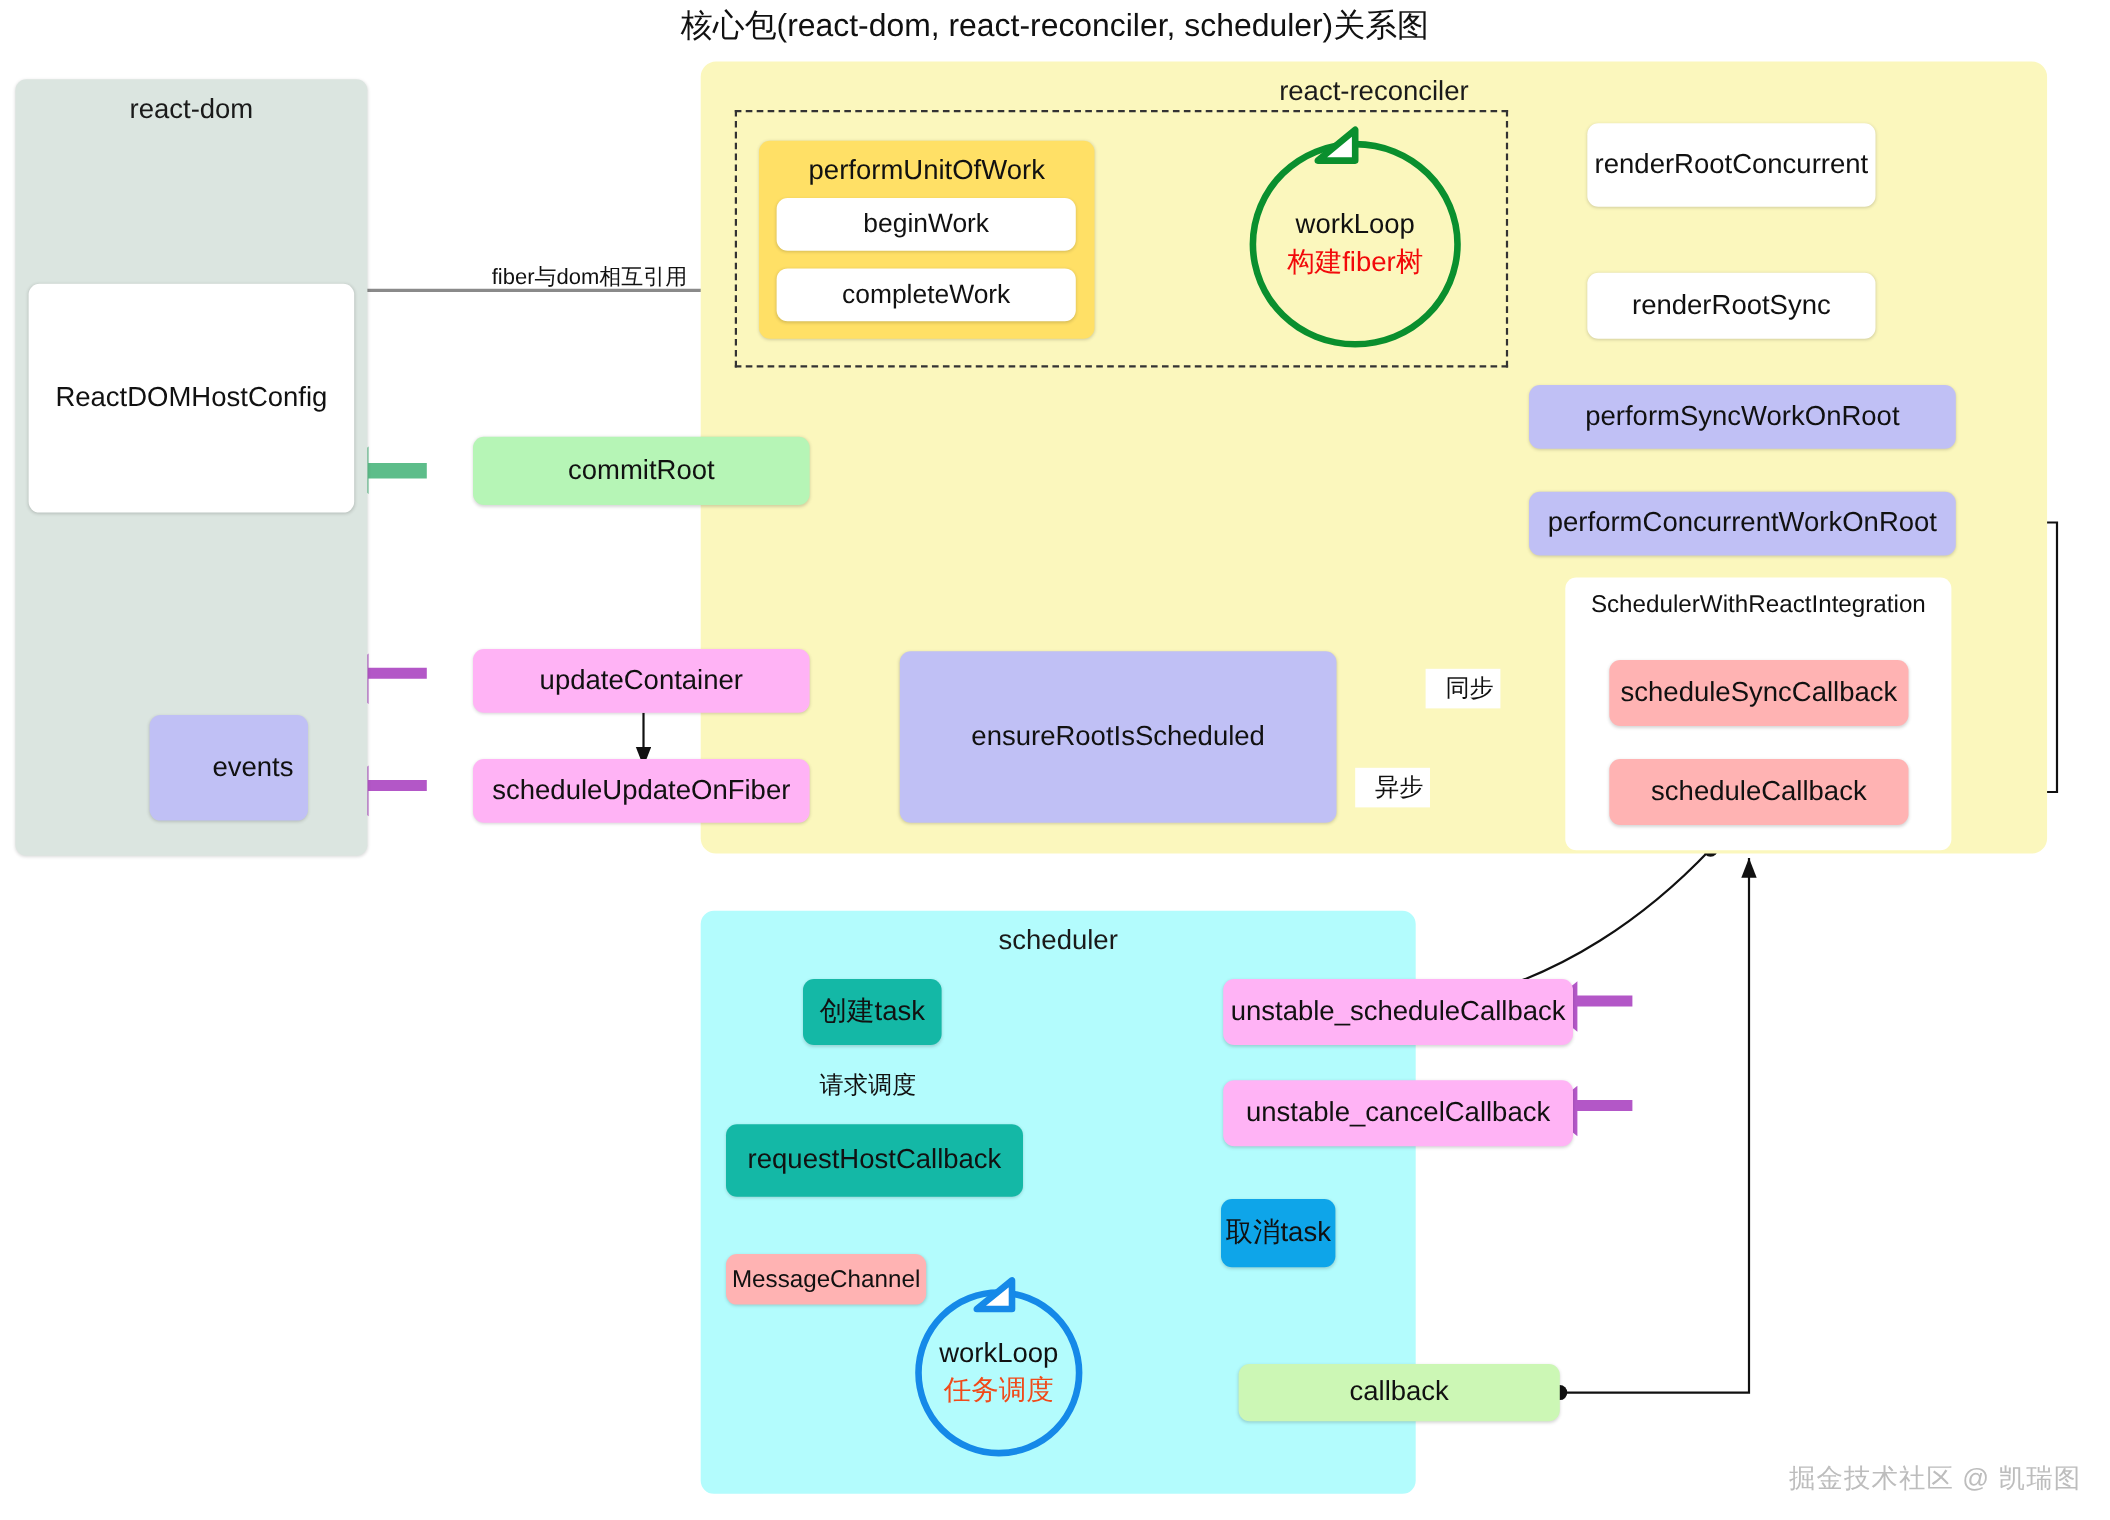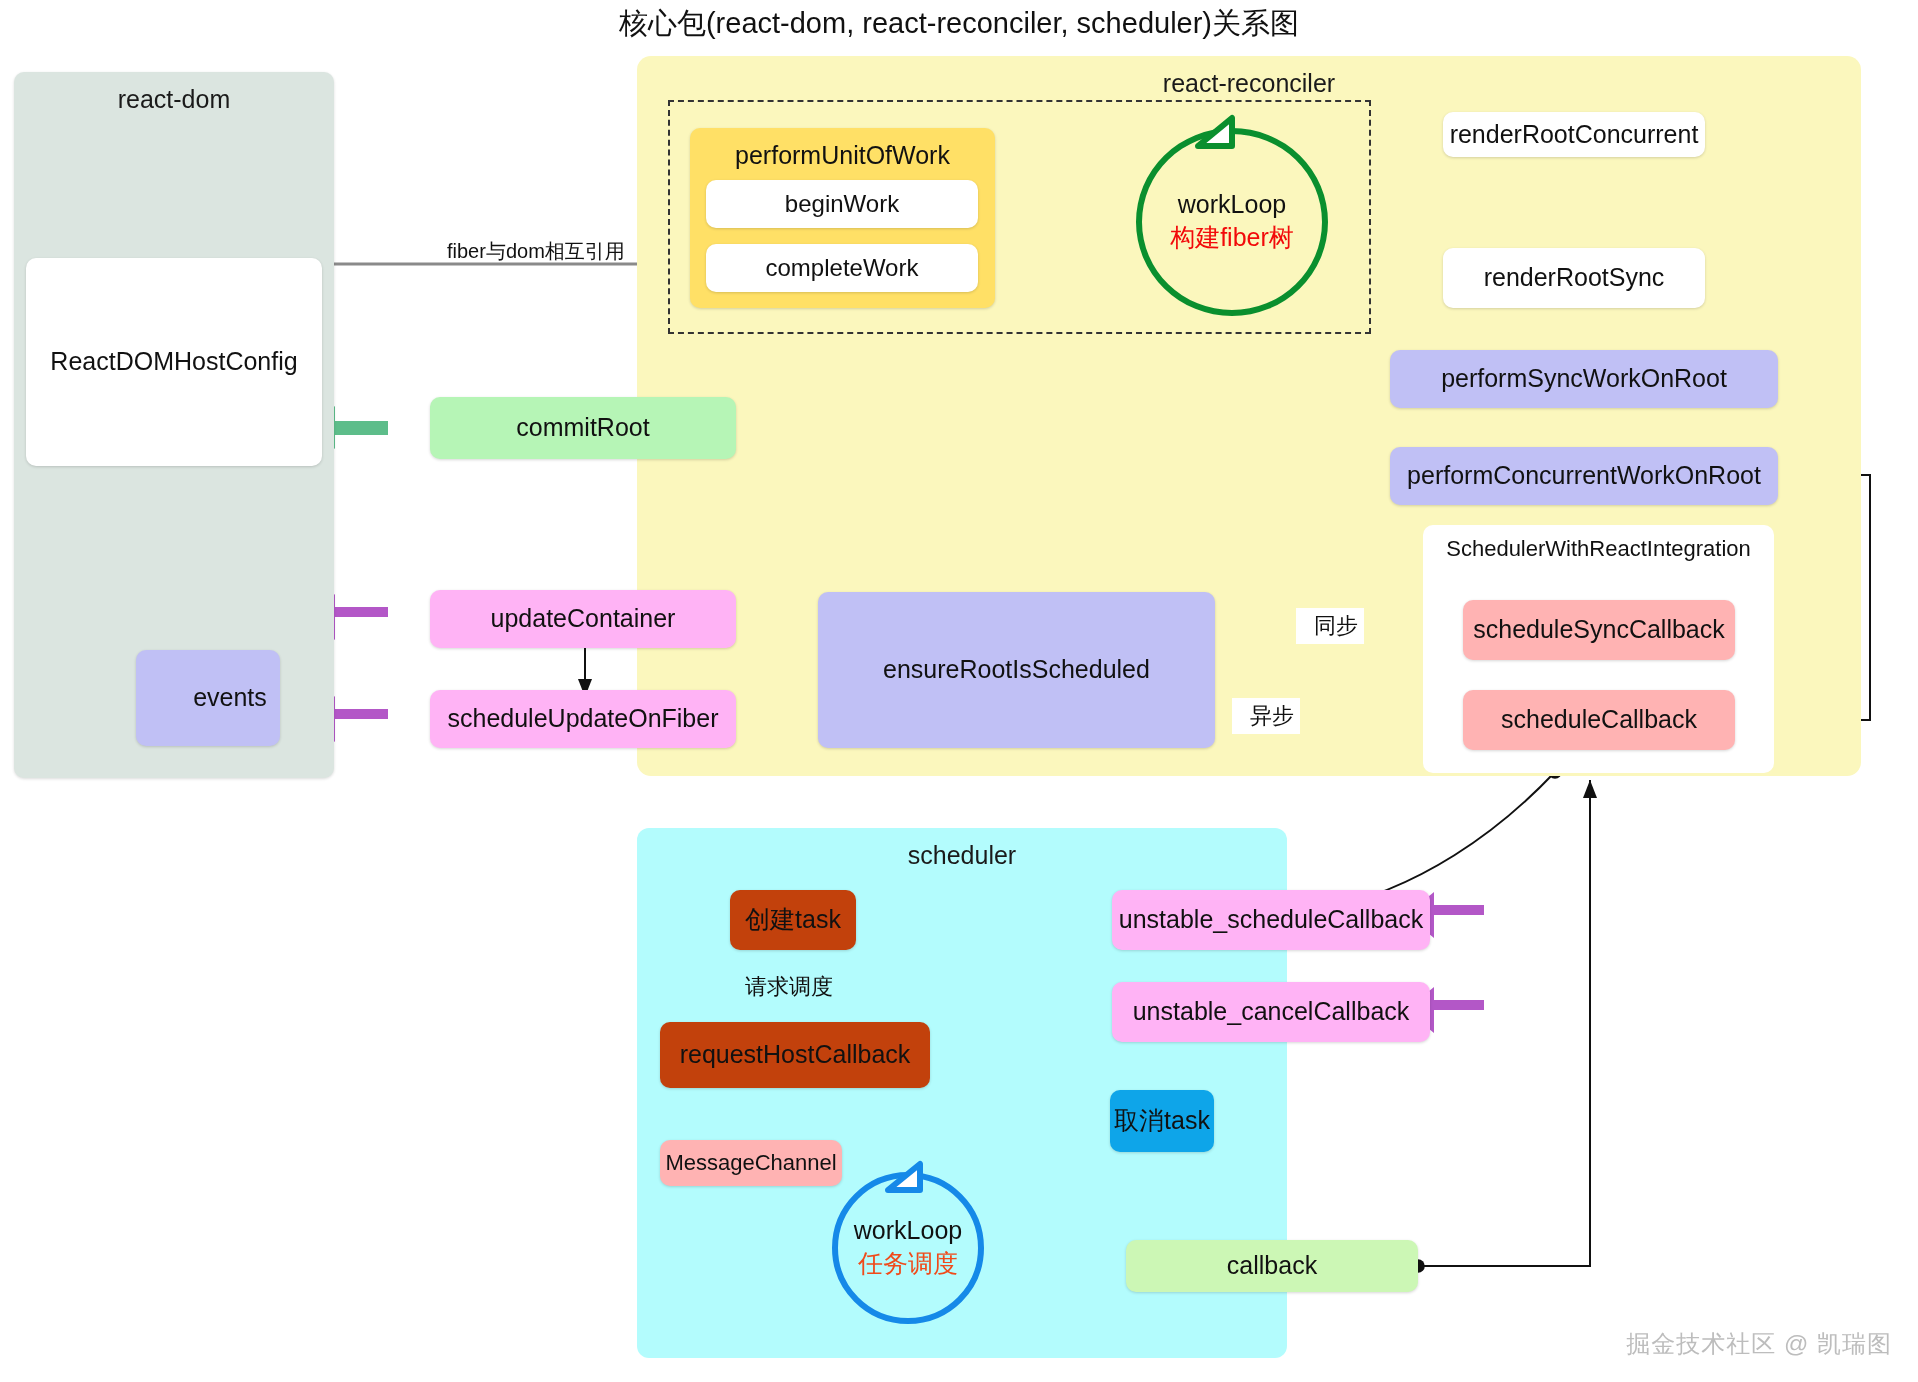--- a/index.html
+++ b/index.html
@@ -73,21 +73,21 @@
     box-shadow: 0 1px 3px rgba(0,0,0,0.16);
   }
   .bx-white   { background: #ffffff; }
   .bx-yellow  { background: #ffe066; }
   .bx-purple  { background: #c0c0f5; }
   .bx-pink    { background: #ffb3b3; }
   .bx-magenta { background: #ffb3f5; }
   .bx-green   { background: #b6f5b6; }
   .bx-lightgreen { background: #ccf7b5; }
   .bx-red     { background: #0ea5e9; }
-  .bx-purple-sm { background: #c2410c; }
+  .bx-purple-sm { background: #14b8a6; }
 
   .inner-title {
     position: absolute;
     left: 0; right: 0;
     text-align: center;
     font-size: 25px;
     color: #111;
   }
   
   .loop {
@@ -240,21 +240,21 @@
 
   <div class="loop loop-green" style="left:1136px; top:128px; width:192px; height:188px;">
     <div class="l1">workLoop</div>
     <div class="l2">构建fiber树</div>
   </div>
 
   <svg style="position:absolute; left:1190px; top:112px; width:70px; height:48px;">
     <path d="M8,34 L42,6 L42,34 Z" fill="#ffffff" stroke="#0a8f2e" stroke-width="6" stroke-linejoin="round"></path>
   </svg>
 
-  <div class="node bx bx-white" style="left:1443px; top:112px; width:262px; height:45px;">renderRootConcurrent</div>
+  <div class="node bx bx-white" style="left:1443px; top:112px; width:262px; height:76px;">renderRootConcurrent</div>
   <div class="node bx bx-white" style="left:1443px; top:248px; width:262px; height:60px;">renderRootSync</div>
 
   <div class="node bx bx-purple" style="left:1390px; top:350px; width:388px; height:58px;">performSyncWorkOnRoot</div>
   <div class="node bx bx-purple" style="left:1390px; top:447px; width:388px; height:58px;">performConcurrentWorkOnRoot</div>
 
   <div class="node group-swri" style="left:1423px; top:525px; width:351px; height:248px;">
     <div class="inner-title" style="top:10px; font-size:22px;">SchedulerWithReactIntegration</div>
   </div>
   <div class="node bx bx-pink" style="left:1463px; top:600px; width:272px; height:60px;">scheduleSyncCallback</div>
   <div class="node bx bx-pink" style="left:1463px; top:690px; width:272px; height:60px;">scheduleCallback</div>

